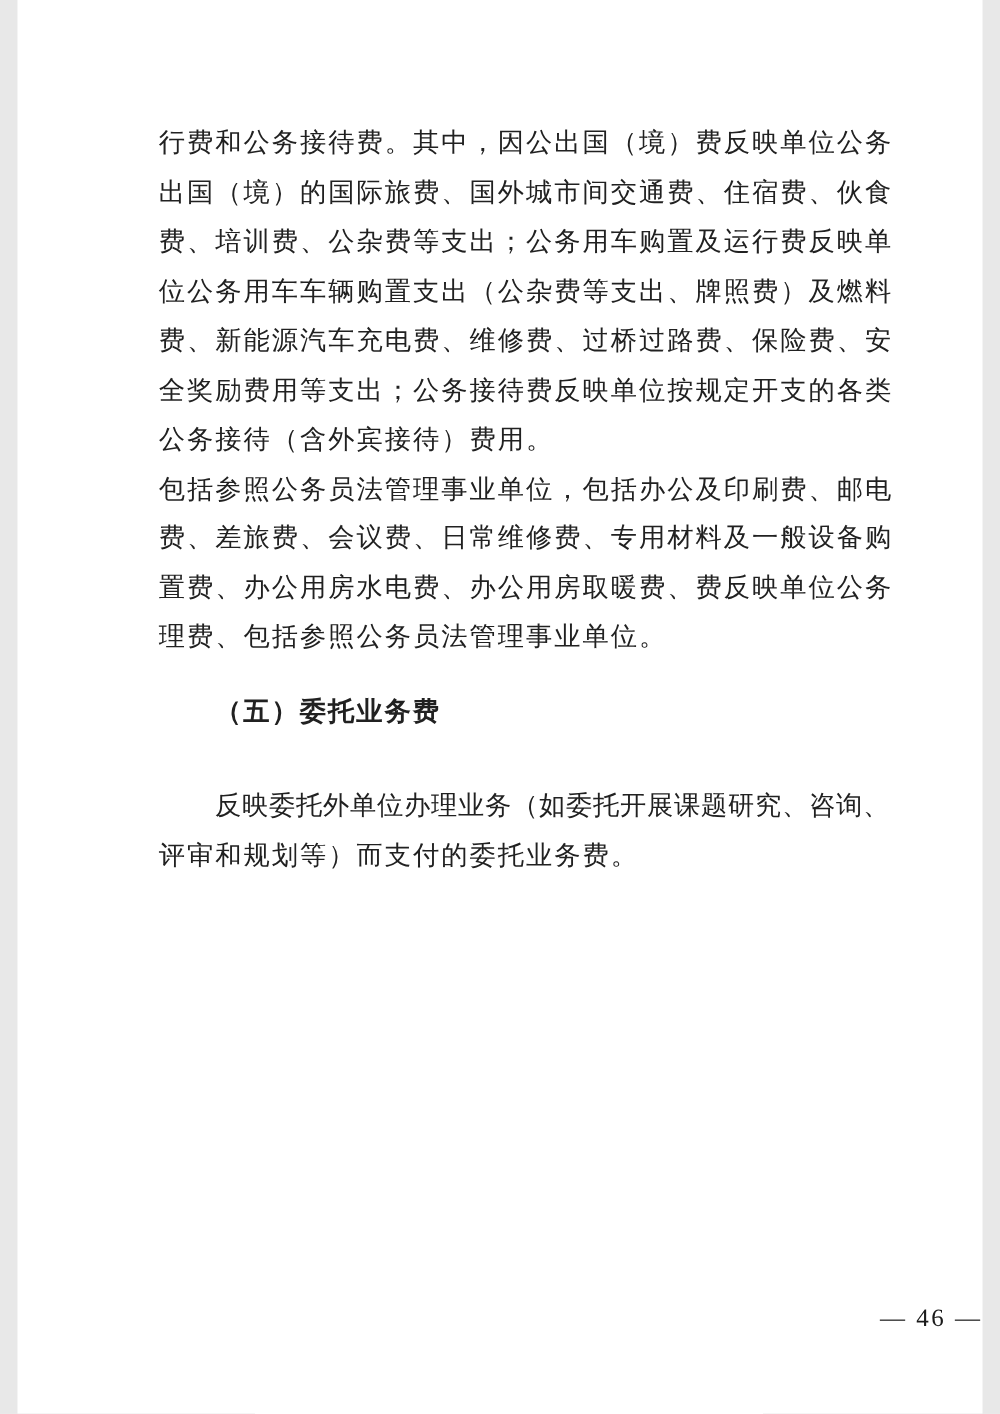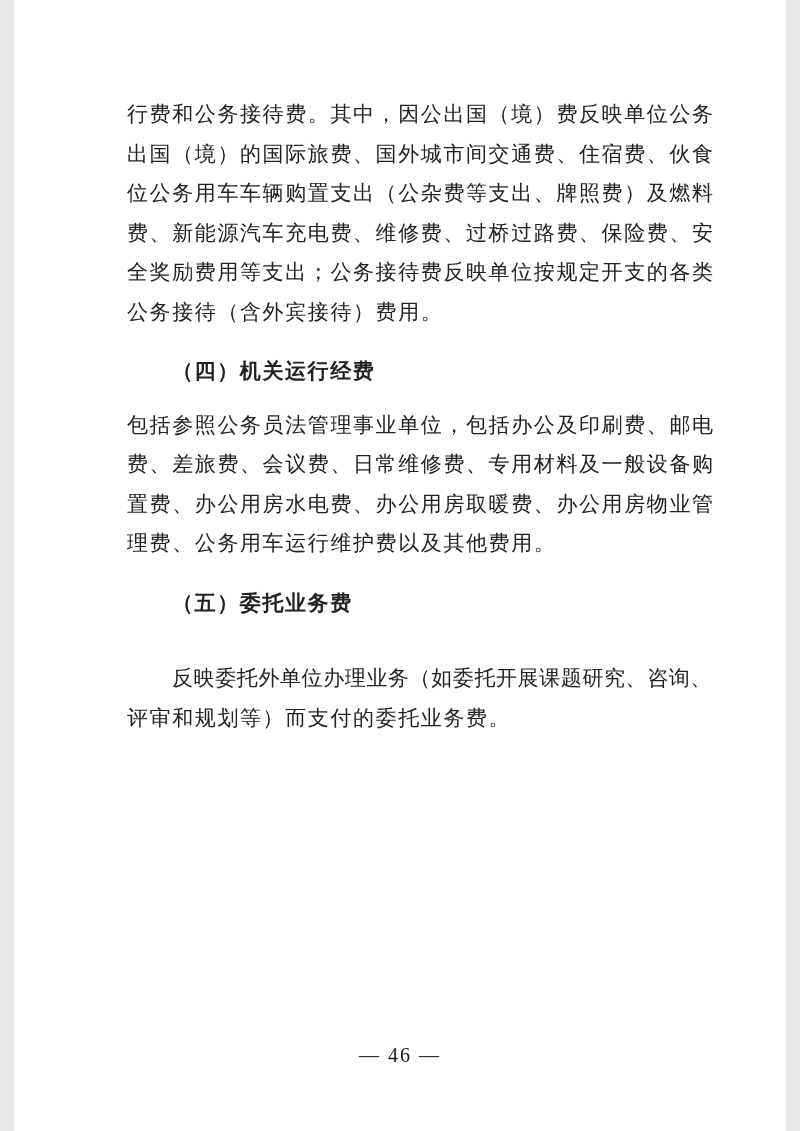--- a/index.html
+++ b/index.html
@@ -41,46 +41,46 @@
   .heading {
     margin-top: 20px;
     margin-bottom: 14px;
     font-weight: 600;
   }
   .footer {
     position: absolute;
     top: 1044px;
     left: 0;
     width: 100%;
-    text-align: center;
+    text-align: right;
     font-size: 20px;
     letter-spacing: 2px;
     color: #1a1a1a;
   }
 </style>
 </head>
 <body>
 
 <div class="page">
 
   <div class="body-text">
 
     <div class="line">行费和公务接待费。其中，因公出国（境）费反映单位公务</div>
     <div class="line">出国（境）的国际旅费、国外城市间交通费、住宿费、伙食</div>
+    <div class="line">费、培训费、公杂费等支出；公务用车购置及运行费反映单</div>
     <div class="line">位公务用车车辆购置支出（公杂费等支出、牌照费）及燃料</div>
     <div class="line">费、新能源汽车充电费、维修费、过桥过路费、保险费、安</div>
     <div class="line">全奖励费用等支出；公务接待费反映单位按规定开支的各类</div>
     <div class="line">公务接待（含外宾接待）费用。</div>
 
-    <div class="line heading indent">（四）机关运行经费</div>
 
     <div class="line">包括参照公务员法管理事业单位，包括办公及印刷费、邮电</div>
     <div class="line">费、差旅费、会议费、日常维修费、专用材料及一般设备购</div>
-    <div class="line">置费、办公用房水电费、办公用房取暖费、办公用房物业管</div>
-    <div class="line">理费、公务用车运行维护费以及其他费用。</div>
+    <div class="line">置费、办公用房水电费、办公用房取暖费、费反映单位公务</div>
+    <div class="line">理费、包括参照公务员法管理事业单位。</div>
 
     <div class="line heading indent">（五）委托业务费</div>
 
     <div class="line indent tight">反映委托外单位办理业务（如委托开展课题研究、咨询、</div>
     <div class="line">评审和规划等）而支付的委托业务费。</div>
 
   </div>
 
   <div class="footer">
     <span>— 46 —</span>

